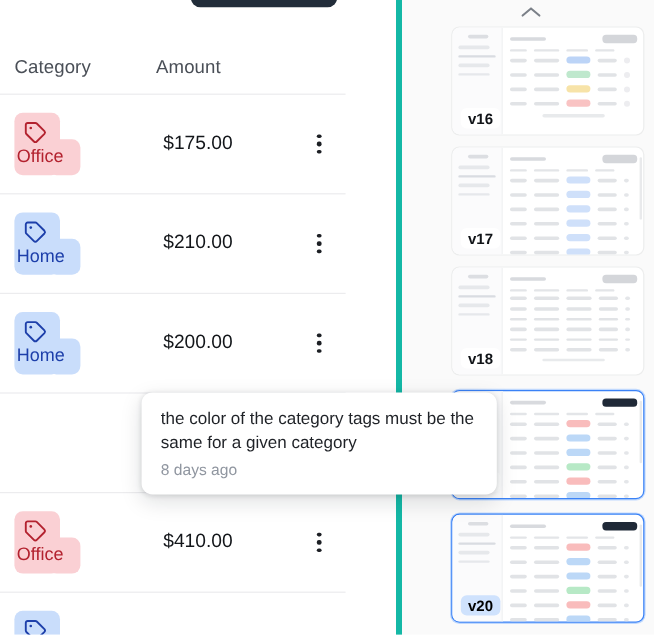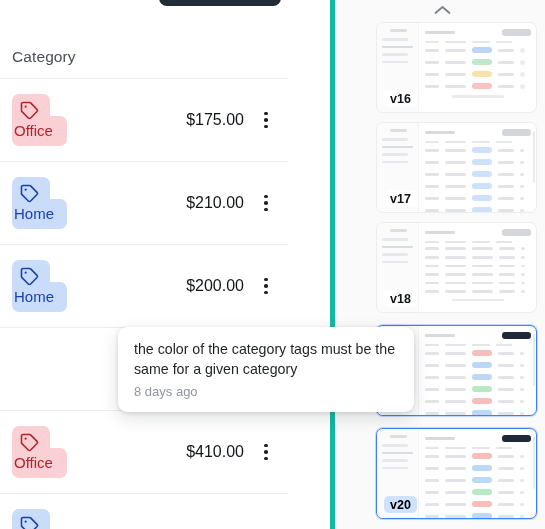--- a/index.html
+++ b/index.html
@@ -26,21 +26,21 @@
   .th {
     font-size:15.5px; color:#4a4f57; letter-spacing:.1px; font-weight:400;
   }
   .th.cat { width:118px; }
   .th.amt { flex:1; }
 
   .divider { height:1px; background:#ececee; width:288px; }
 
   .trow { display:flex; align-items:center; height:82px; padding-left:12px; position:relative; }
   .cell-cat { width:118px; position:relative; height:64px; }
-  .cell-amt { flex:1; font-size:16px; color:#13161a; padding-left:6px;text-align:right; }
+  .cell-amt { flex:1; font-size:16px; color:#13161a; padding-left:6px; }
   .cell-menu { width:44px; display:flex; justify-content:center; align-items:center; }
 
   
   .tag { position:absolute; left:0; top:6px; width:38px; height:52px; }
   .tag .blk-a {
     position:absolute; left:0; top:0; width:38px; height:52px;
     border-radius:7px;
   }
   .tag .blk-b {
     position:absolute; left:28px; top:22px; width:27px; height:30px;
@@ -116,20 +116,21 @@
 
 <div id="app">
 
   <div id="main-surface">
 
     <div id="dark-button"></div>
 
     <div id="table">
       <div class="thead">
         <div class="th cat">Category</div>
+        <div class="th amt">Amount</div>
       </div>
       <div class="divider"></div>
 
       <div id="rows">
           <div class="trow">
             <div class="cell-cat">
               <div class="tag">
                 <div class="blk-a" style="background:#fad0d4"></div>
                 <div class="blk-b" style="background:#fad0d4"></div>
                 <svg width="21" height="21" viewBox="0 0 24 24">

